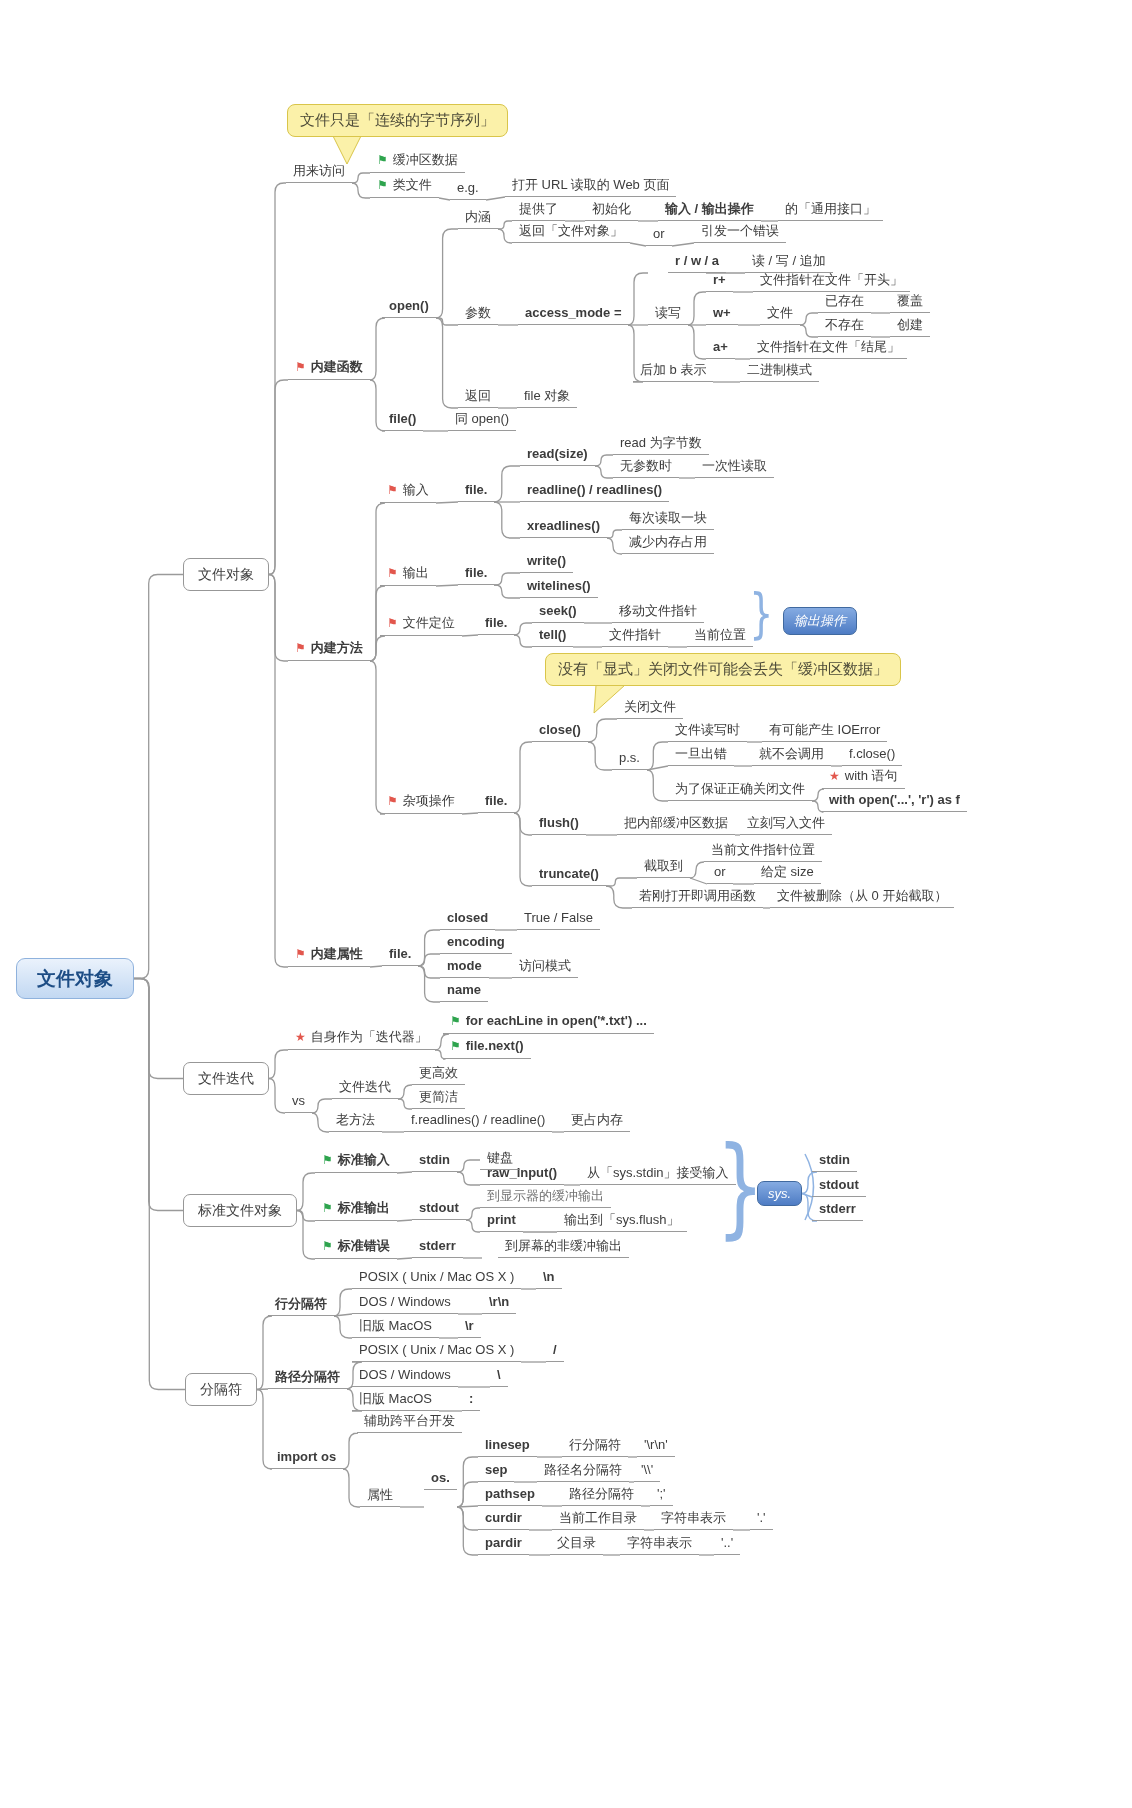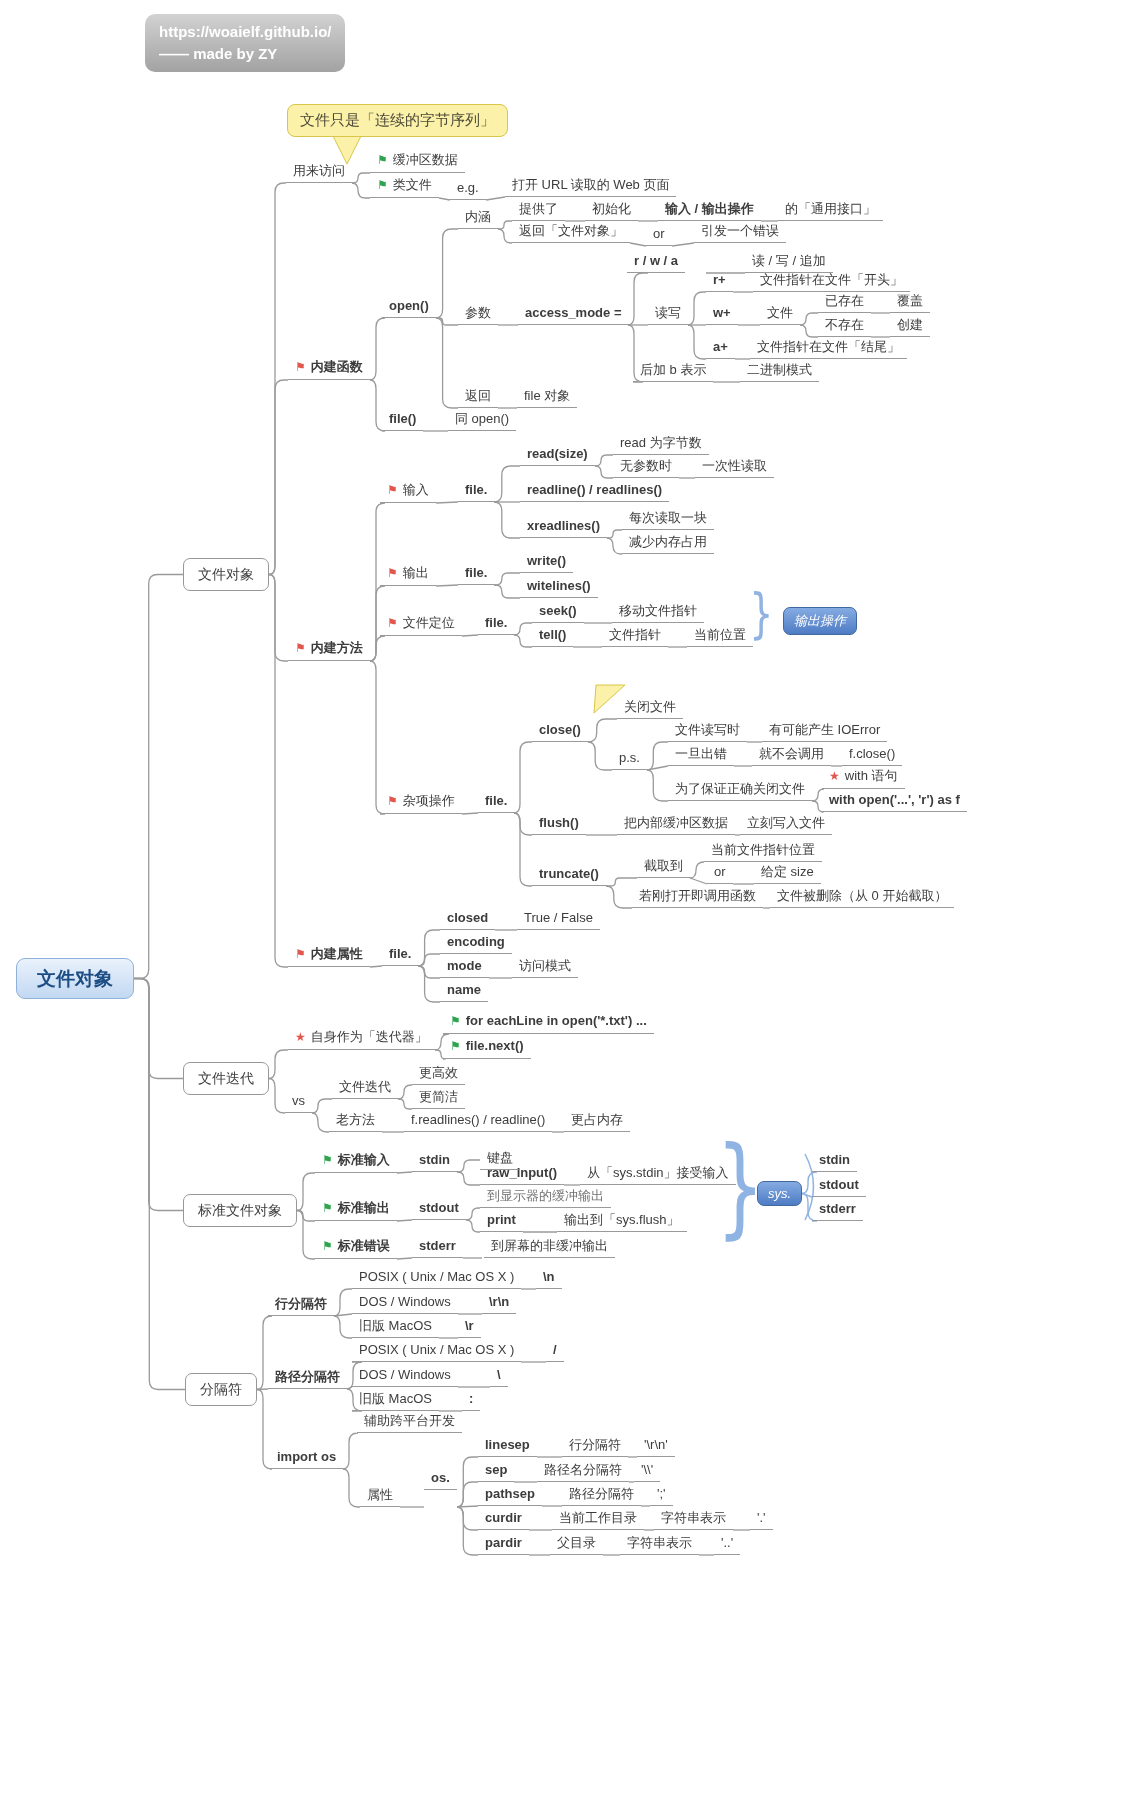--- a/index.html
+++ b/index.html
@@ -188,23 +188,23 @@
       <path d="M529,1555 L550,1555" class="lk"></path>
       <path d="M603,1555 L620,1555" class="lk"></path>
       <path d="M699,1555 L714,1555" class="lk"></path>
     </svg>
 <svg class="layer deco" width="1132" height="1808">
   <polygon class="tail" points="333,136 361,136 347,164"></polygon>
   <polygon class="tail" points="596,685 625,685 594,713"></polygon>
   <path class="arc" d="M805,1154 Q822,1186 805,1220"></path>
 </svg>
 
-<div class="wm"><span>https://woaielf.github.io/</span><br><span>—— made by ZY</span></div>
 
 <div class="note" style="left:287px;top:104px">文件只是「连续的字节序列」</div>
+<div class="note" style="left:545px;top:653px">没有「显式」关闭文件可能会丢失「缓冲区数据」</div>
 <div class="bluebox" style="left:783px;top:607px">输出操作</div>
 <div class="brace" style="left:744px;top:586px;font-size:54px">}</div>
 <div class="brace" style="left:706px;top:1130px;font-size:108px">}</div>
 
 <div class="lbl box root" style="left:16px;top:958px">文件对象</div>
 <div class="lbl box" style="left:183px;top:558px">文件对象</div>
 <div class="lbl box" style="left:183px;top:1062px">文件迭代</div>
 <div class="lbl box" style="left:183px;top:1194px">标准文件对象</div>
 <div class="lbl box" style="left:185px;top:1373px">分隔符</div>
 
@@ -219,21 +219,21 @@
 <div class="lbl" style="left:458px;top:207px">内涵</div>
 <div class="lbl" style="left:512px;top:199px">提供了</div>
 <div class="lbl" style="left:585px;top:199px">初始化</div>
 <div class="lbl b" style="left:658px;top:199px">输入 / 输出操作</div>
 <div class="lbl" style="left:778px;top:199px">的「通用接口」</div>
 <div class="lbl" style="left:512px;top:221px">返回「文件对象」</div>
 <div class="lbl" style="left:646px;top:224px">or</div>
 <div class="lbl" style="left:694px;top:221px">引发一个错误</div>
 <div class="lbl" style="left:458px;top:303px">参数</div>
 <div class="lbl b" style="left:518px;top:303px">access_mode =</div>
-<div class="lbl b" style="left:627px;top:251px">r / w / a</div>
+<div class="lbl b" style="left:668px;top:251px">r / w / a</div>
 <div class="lbl" style="left:745px;top:251px">读 / 写 / 追加</div>
 <div class="lbl" style="left:648px;top:303px">读写</div>
 <div class="lbl b" style="left:706px;top:270px">r+</div>
 <div class="lbl" style="left:753px;top:270px">文件指针在文件「开头」</div>
 <div class="lbl b" style="left:706px;top:303px">w+</div>
 <div class="lbl" style="left:760px;top:303px">文件</div>
 <div class="lbl" style="left:818px;top:291px">已存在</div>
 <div class="lbl" style="left:890px;top:291px">覆盖</div>
 <div class="lbl" style="left:818px;top:315px">不存在</div>
 <div class="lbl" style="left:890px;top:315px">创建</div>
@@ -317,21 +317,21 @@
 <div class="lbl" style="left:480px;top:1148px">键盘</div>
 <div class="lbl b" style="left:480px;top:1163px">raw_input()</div>
 <div class="lbl" style="left:580px;top:1163px">从「sys.stdin」接受输入</div>
 <div class="lbl b" style="left:315px;top:1198px"><span class="ic g">⚑</span><span>标准输出</span></div>
 <div class="lbl b" style="left:412px;top:1198px">stdout</div>
 <div class="lbl blu" style="left:480px;top:1186px">到显示器的缓冲输出</div>
 <div class="lbl b" style="left:480px;top:1210px">print</div>
 <div class="lbl" style="left:557px;top:1210px">输出到「sys.flush」</div>
 <div class="lbl b" style="left:315px;top:1236px"><span class="ic g">⚑</span><span>标准错误</span></div>
 <div class="lbl b" style="left:412px;top:1236px">stderr</div>
-<div class="lbl" style="left:484px;top:1236px">到屏幕的非缓冲输出</div>
+<div class="lbl" style="left:498px;top:1236px">到屏幕的非缓冲输出</div>
 <div class="bluebox" style="left:757px;top:1181px">sys.</div>
 <div class="lbl b" style="left:812px;top:1150px">stdin</div>
 <div class="lbl b" style="left:812px;top:1175px">stdout</div>
 <div class="lbl b" style="left:812px;top:1199px">stderr</div>
 
 <div class="lbl b" style="left:268px;top:1294px">行分隔符</div>
 <div class="lbl" style="left:352px;top:1267px">POSIX ( Unix / Mac OS X )</div>
 <div class="lbl b" style="left:536px;top:1267px">\n</div>
 <div class="lbl" style="left:352px;top:1292px">DOS / Windows</div>
 <div class="lbl b" style="left:482px;top:1292px">\r\n</div>

